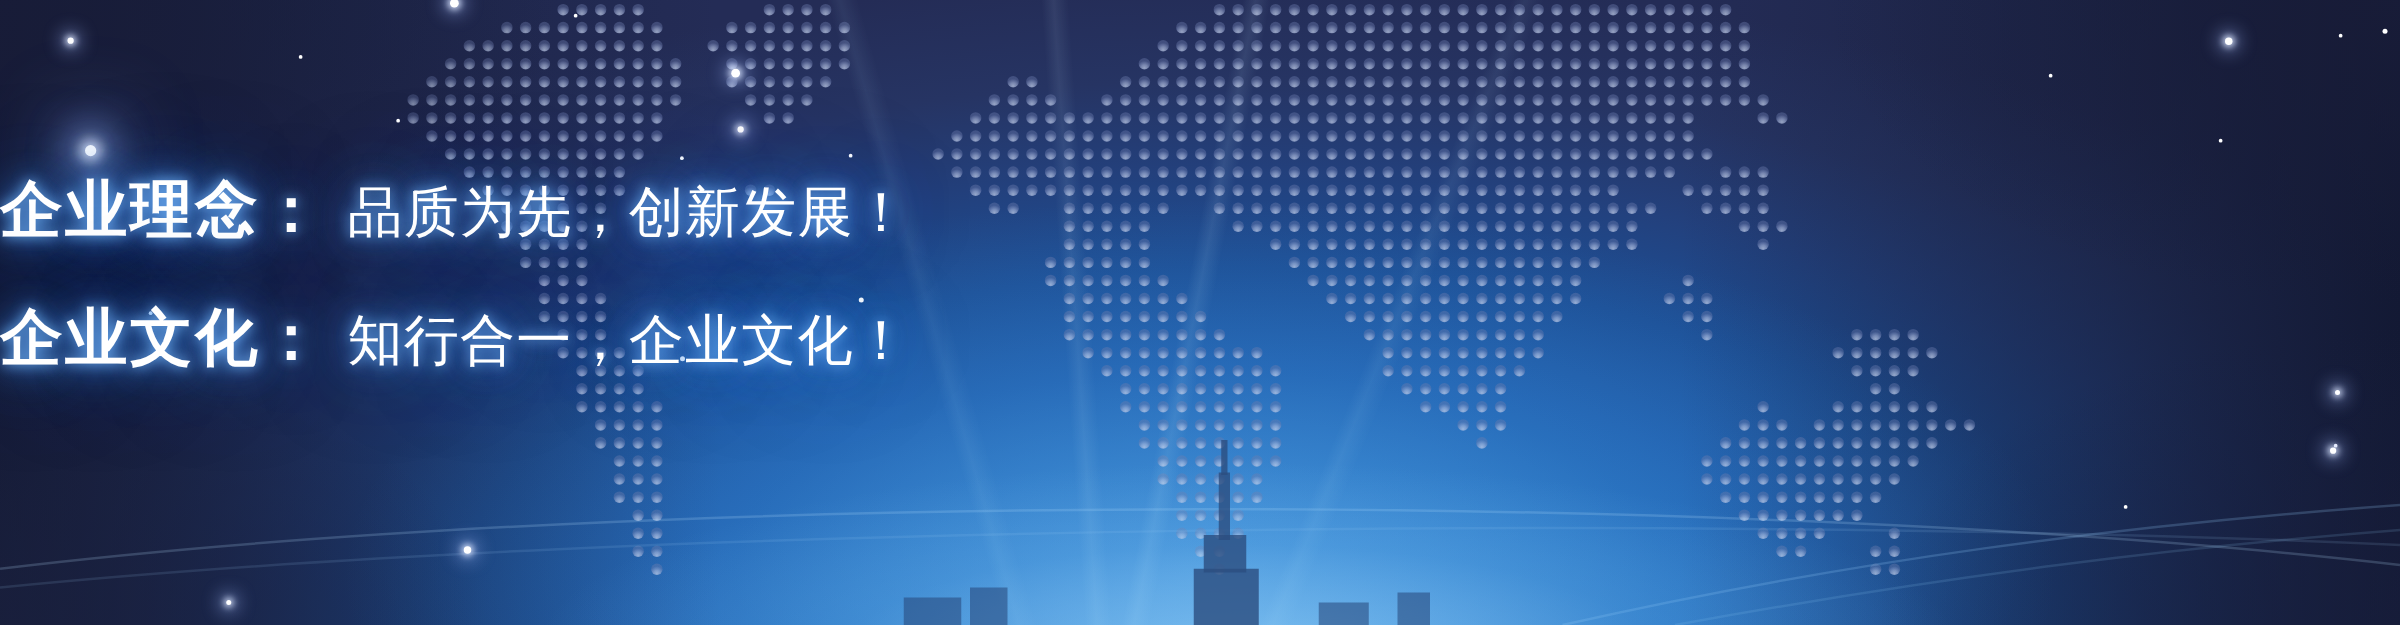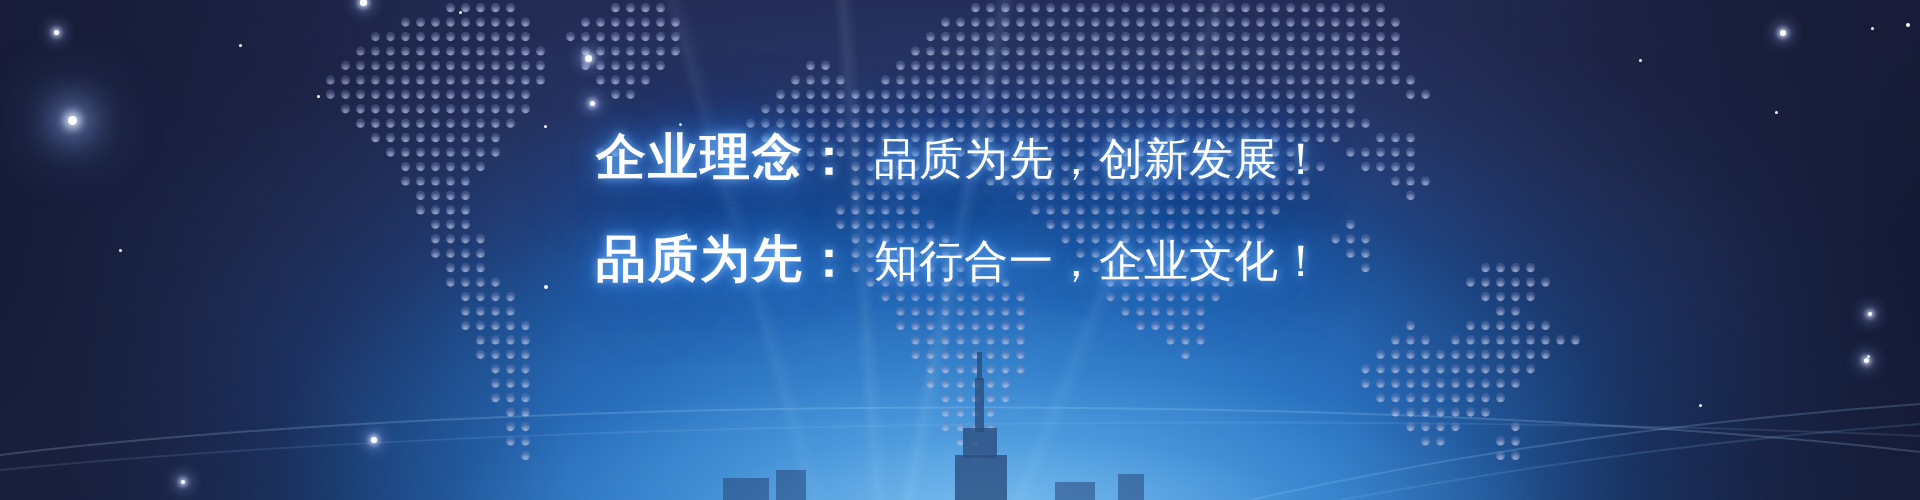--- a/index.html
+++ b/index.html
@@ -58,23 +58,23 @@
   }
 
   
   .star{position:absolute;border-radius:50%;background:#fff;}
   .star.glow{box-shadow:0 0 5px 2px rgba(220,230,255,.85),0 0 14px 6px rgba(160,185,250,.45);}
   .star.big{box-shadow:0 0 10px 4px rgba(230,238,255,.95),0 0 30px 14px rgba(150,180,250,.55),0 0 60px 28px rgba(110,150,230,.28);}
 
   
   #text-block{
     position:absolute;
-    left:0;top:109px;
+    left:0;top:120px;
     width:1920px;
-    text-align:center;
+    text-align:left;
     white-space:nowrap;
   }
   .line{
     line-height:96px;
     height:96px;
     color:#ffffff;
     text-shadow:
       0 0 10px rgba(120,185,255,.95),
       0 0 24px rgba(70,150,245,.85),
       0 0 46px rgba(40,115,225,.70),
@@ -1228,17 +1228,17 @@
       <div class="star" style="left: 458.5px; top: 10.5px; width: 3px; height: 3px;"></div>
       <div class="star" style="left: 1698.5px; top: 403.5px; width: 3px; height: 3px;"></div>
       <div class="star" style="left: 1638.5px; top: 58.5px; width: 3px; height: 3px;"></div>
     </div>
 
   <div id="text-block">
     <div class="line">
       <span class="label">企业理念：</span><span class="gap"></span><span class="phrase">品质为先，创新发展！</span>
     </div>
     <div class="line" style="margin-top:6px;">
-      <span class="label">品质为先：</span><span class="gap"></span><span class="phrase">知行合一，企业文化！</span>
+      <span class="label">企业文化：</span><span class="gap"></span><span class="phrase">知行合一，企业文化！</span>
     </div>
   </div>
 
 </div>
 
 </body></html>

